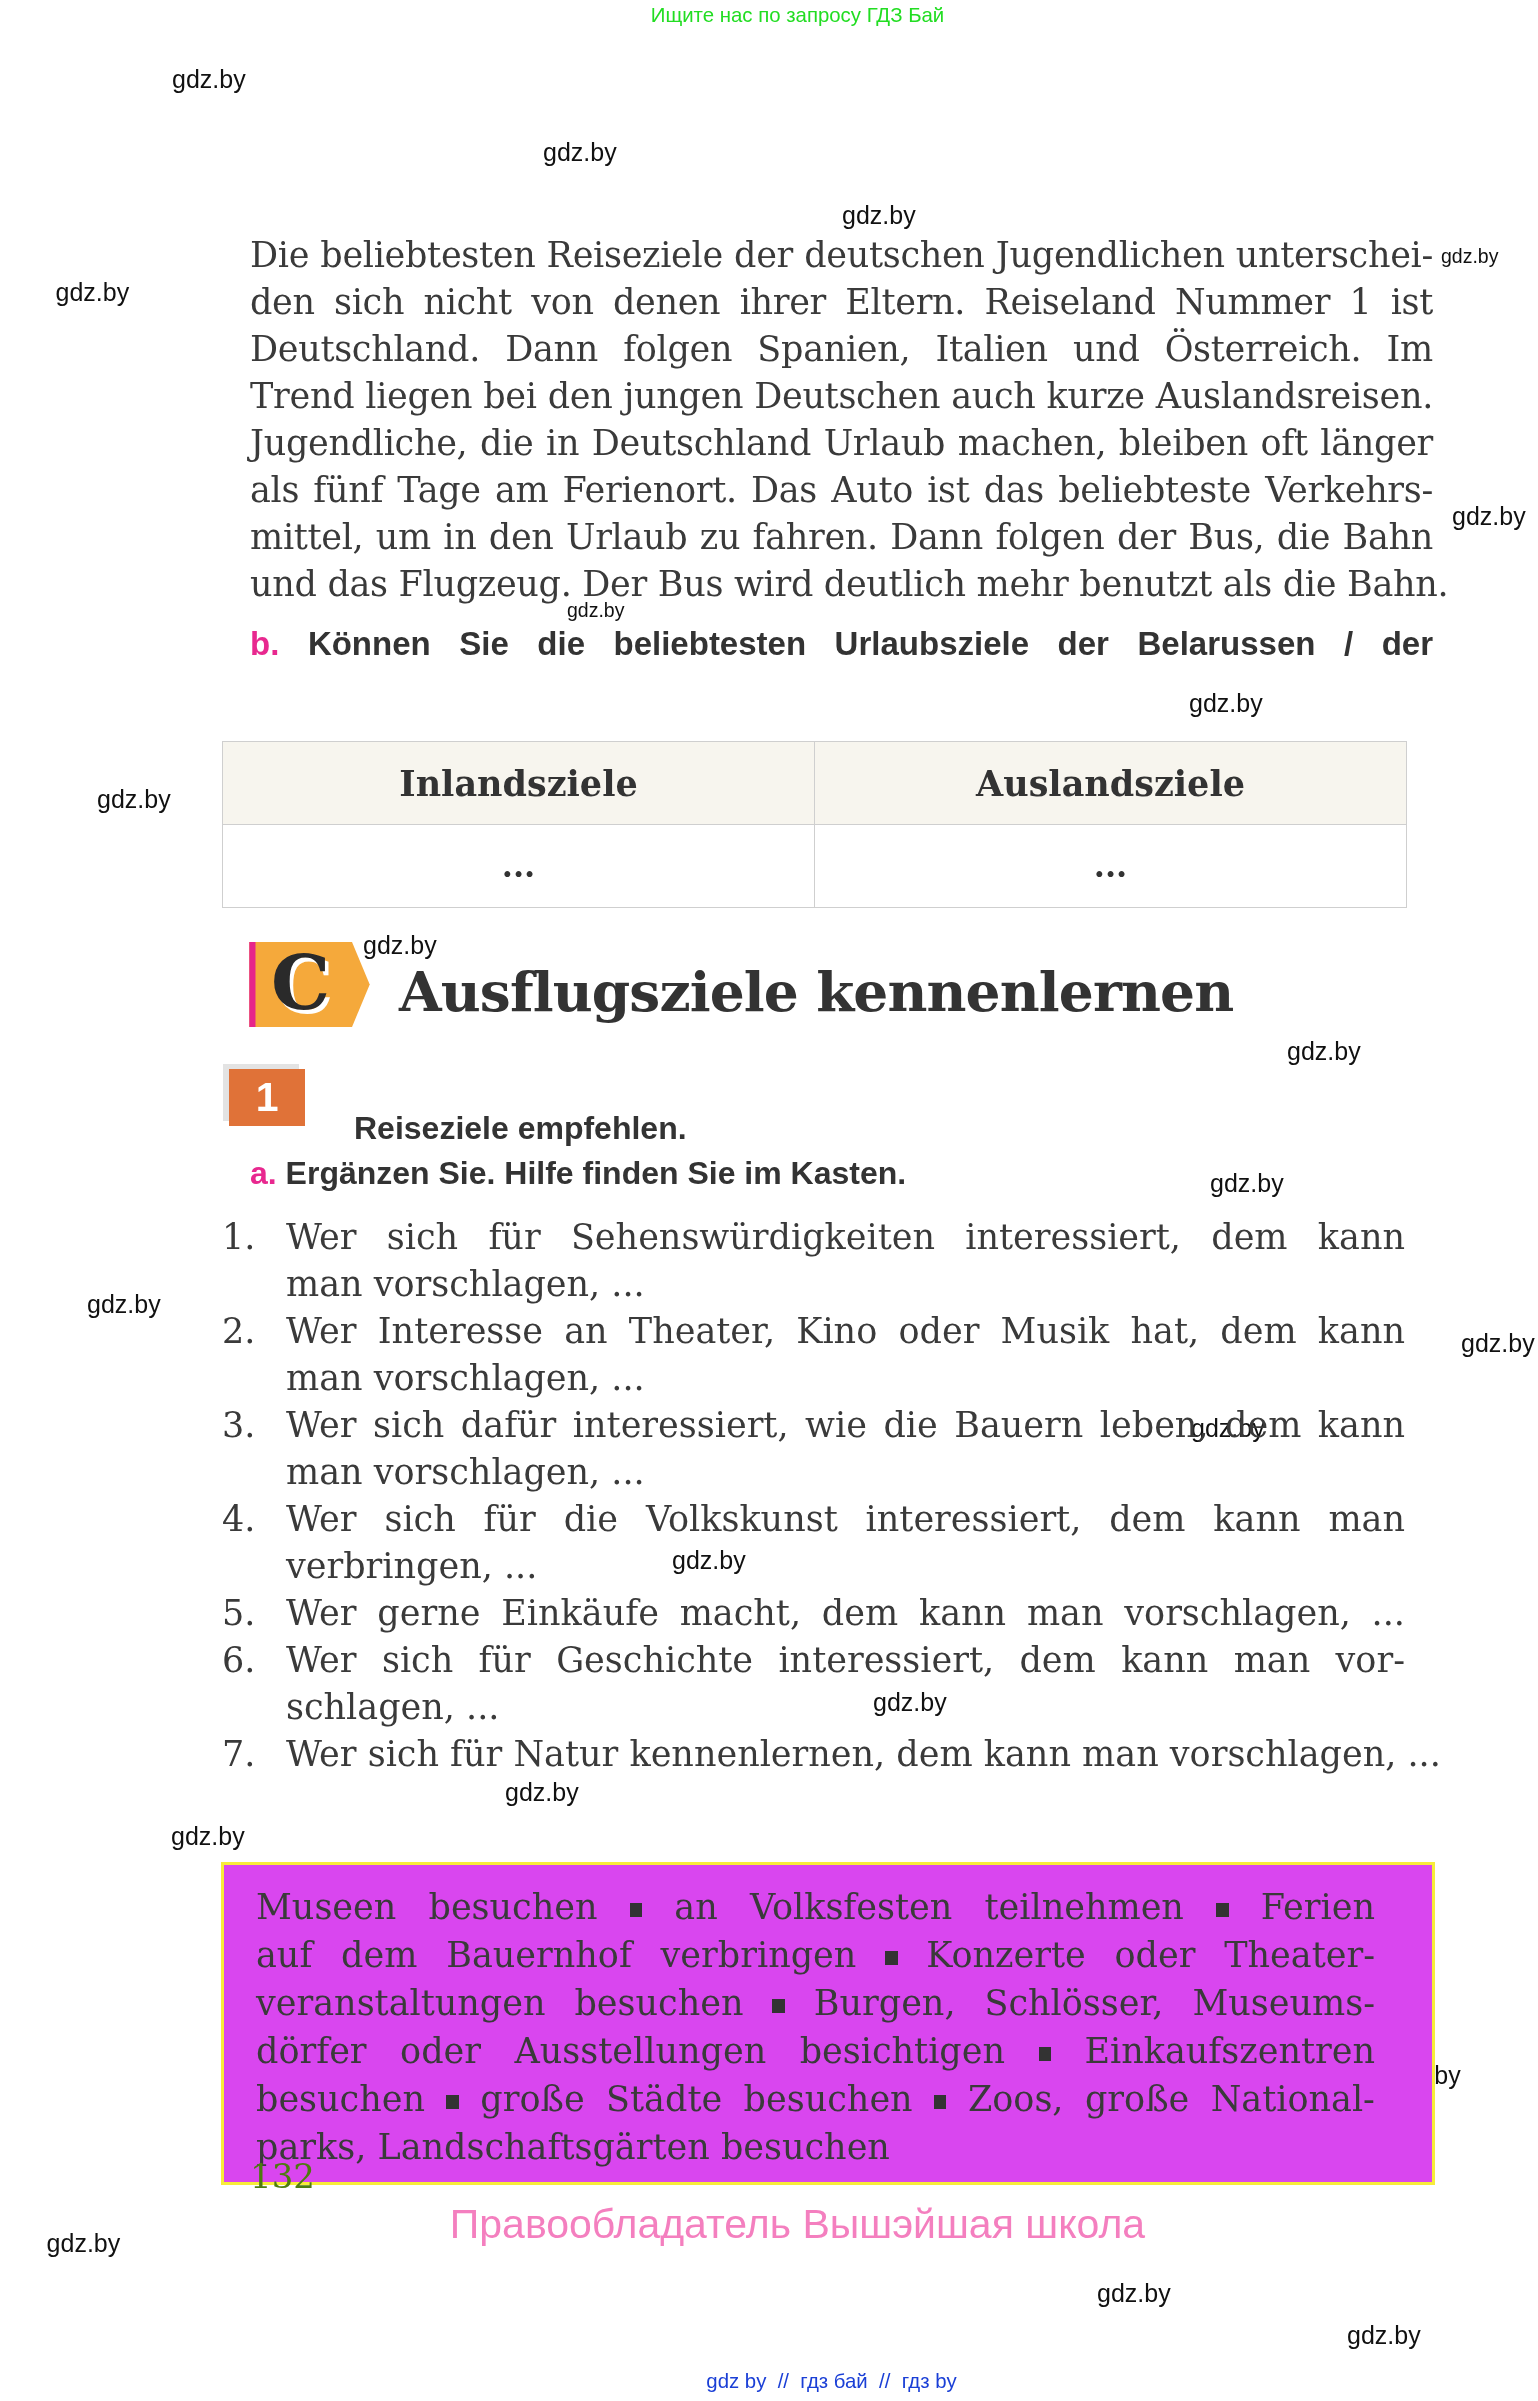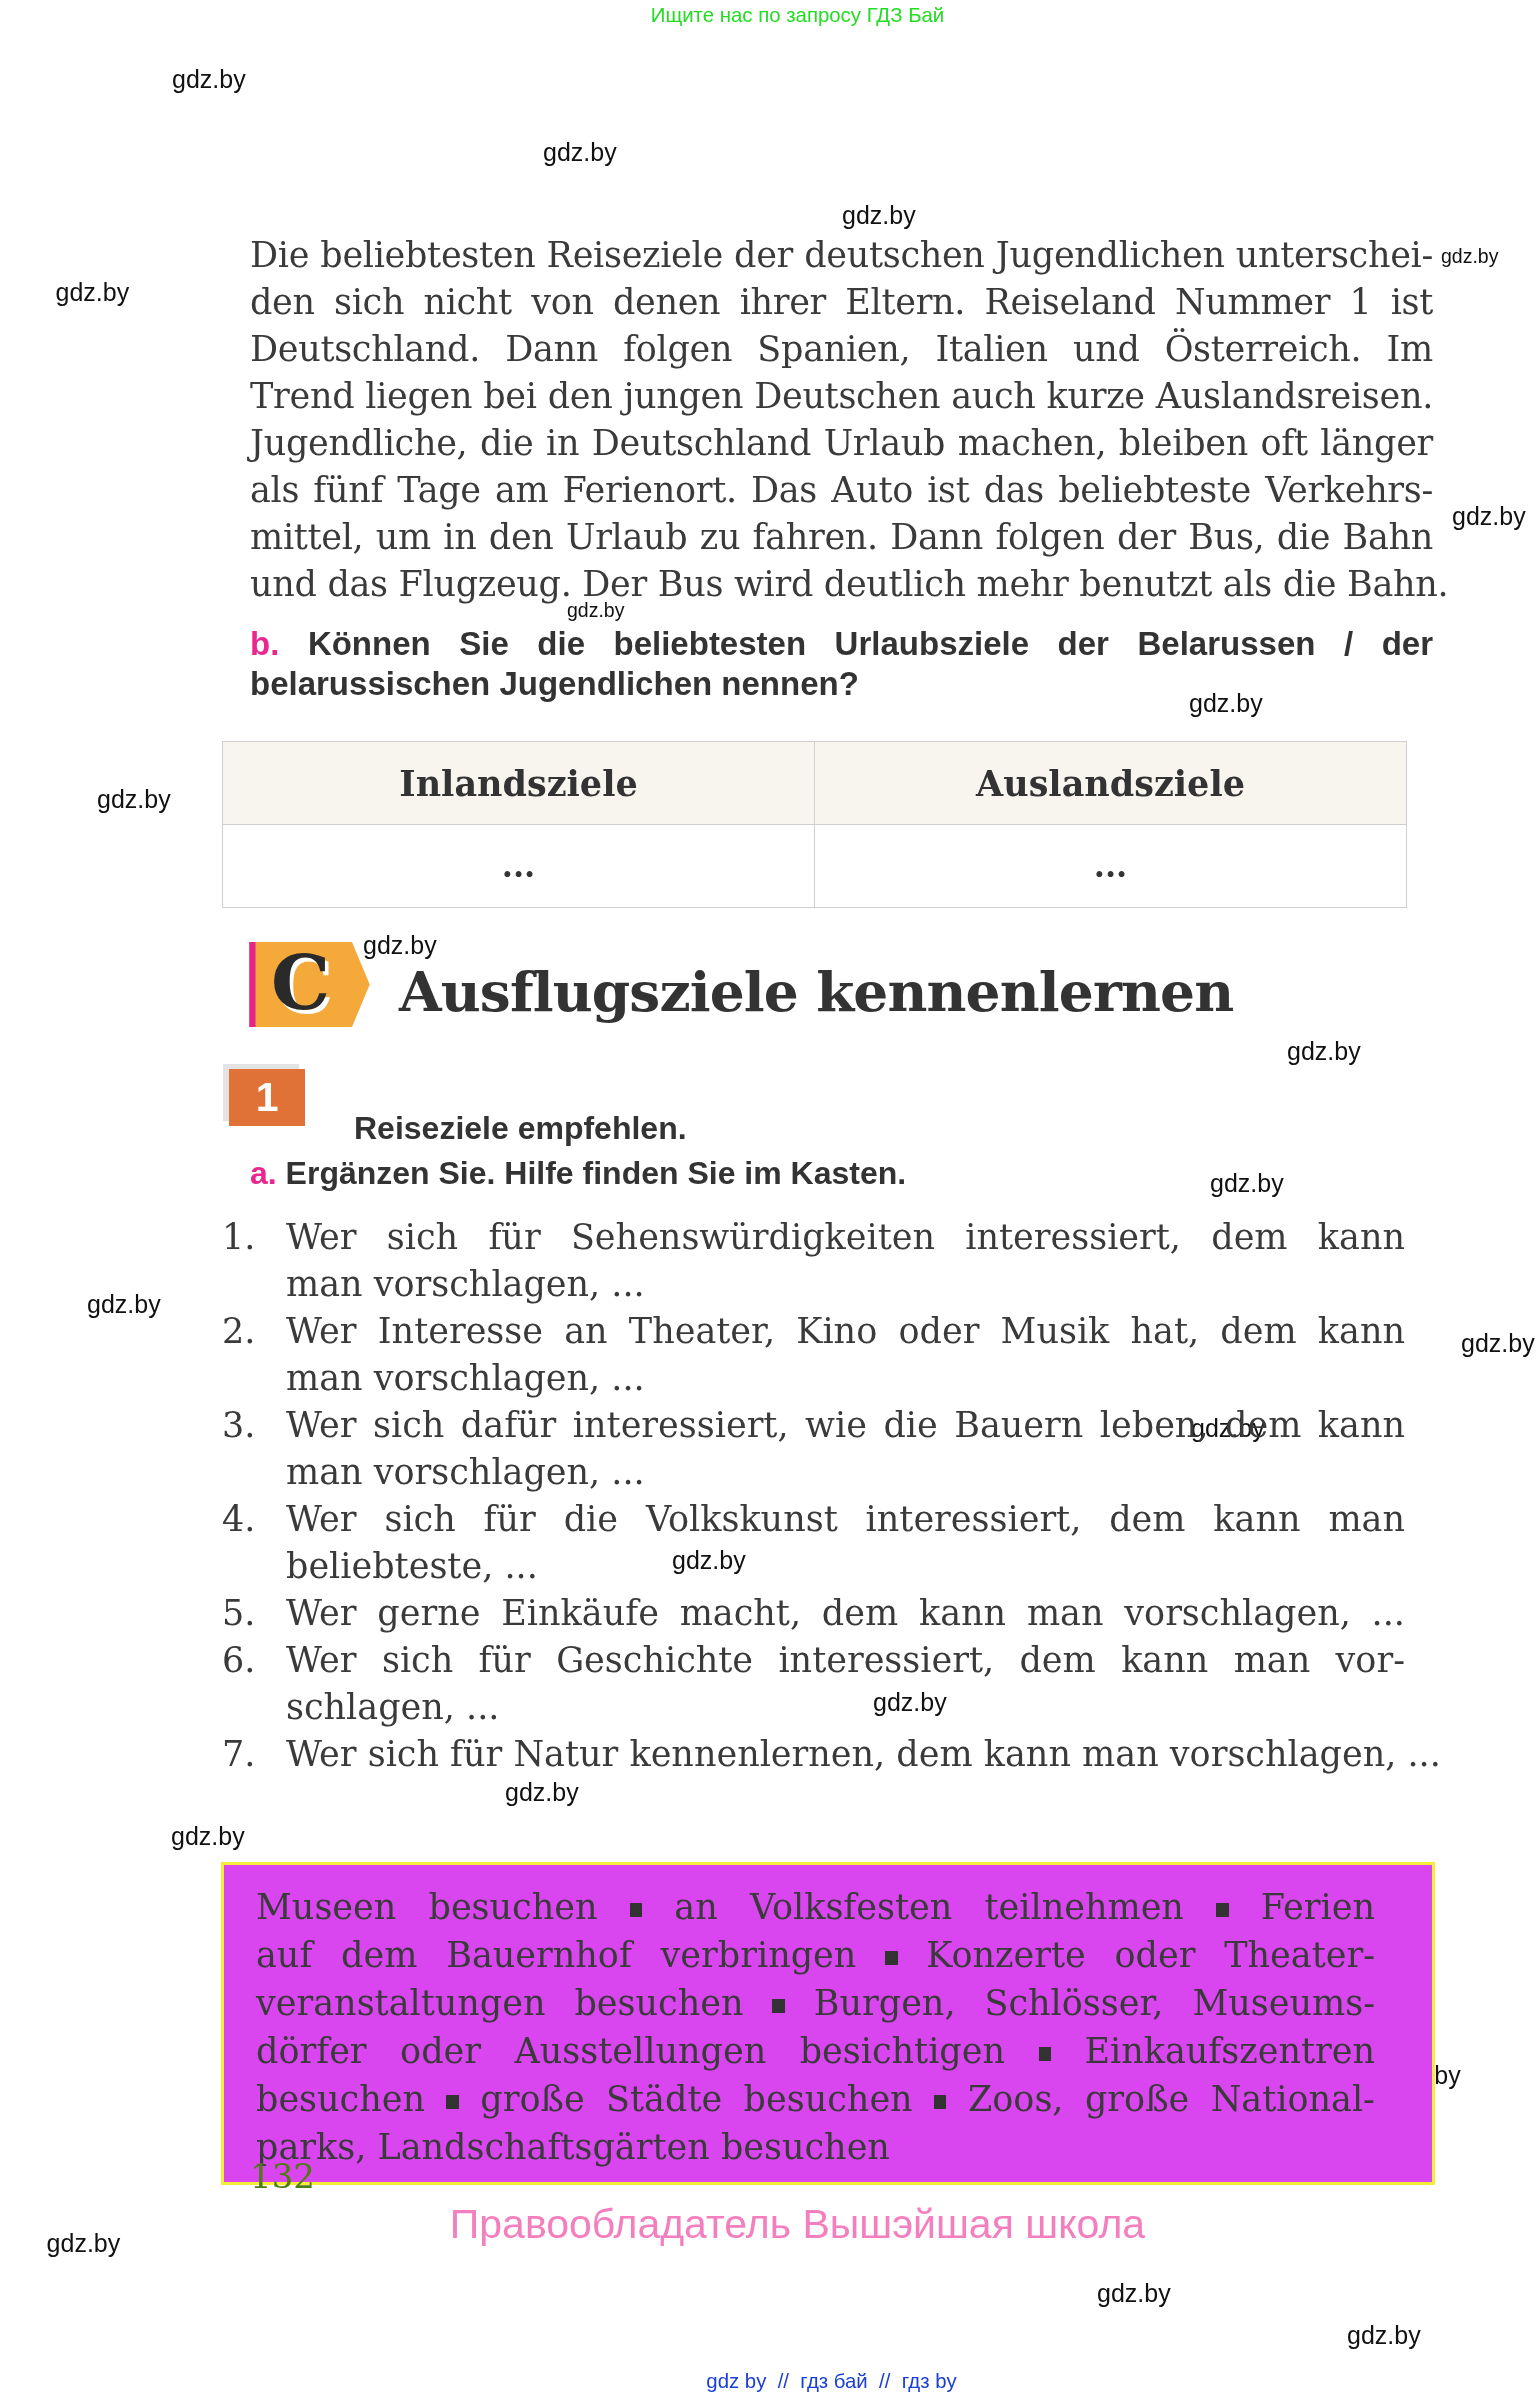--- a/index.html
+++ b/index.html
@@ -122,21 +122,20 @@
   <span>Deutschland. Dann folgen Spanien, Italien und Österreich. Im</span>
   <span>Trend liegen bei den jungen Deutschen auch kurze Auslandsreisen.</span>
   <span>Jugendliche, die in Deutschland Urlaub machen, bleiben oft länger</span>
   <span>als fünf Tage am Ferienort. Das Auto ist das beliebteste Verkehrs-</span>
   <span>mittel, um in den Urlaub zu fahren. Dann folgen der Bus, die Bahn</span>
   <span>und das Flugzeug. Der Bus wird deutlich mehr benutzt als die Bahn.</span>
 </div>
 
 <div class="abs content task task-b">
   <span class="l"><span class="letter">b.</span> <span>Können Sie die beliebtesten Urlaubsziele der Belarussen / der</span></span>
-  <span class="l2">belarussischen Jugendlichen nennen?</span>
 </div>
 
 <table class="goals">
   <thead>
     <tr>
       <th>Inlandsziele</th>
       <th>Auslandsziele</th>
     </tr>
   </thead>
   <tbody>
@@ -187,21 +186,21 @@
     <span class="n">3.</span>
     <span class="t">
         <span class="ln">Wer sich dafür interessiert, wie die Bauern leben, dem kann</span>
         <span class="ln last">man vorschlagen, ...</span>
       </span>
   </li>
   <li>
     <span class="n">4.</span>
     <span class="t">
         <span class="ln">Wer sich für die Volkskunst interessiert, dem kann man</span>
-        <span class="ln last">beliebteste, ...</span>
+        <span class="ln last">verbringen, ...</span>
       </span>
   </li>
   <li>
     <span class="n">5.</span>
     <span class="t">
         <span class="ln">Wer gerne Einkäufe macht, dem kann man vorschlagen, ...</span>
       </span>
   </li>
   <li>
     <span class="n">6.</span>

